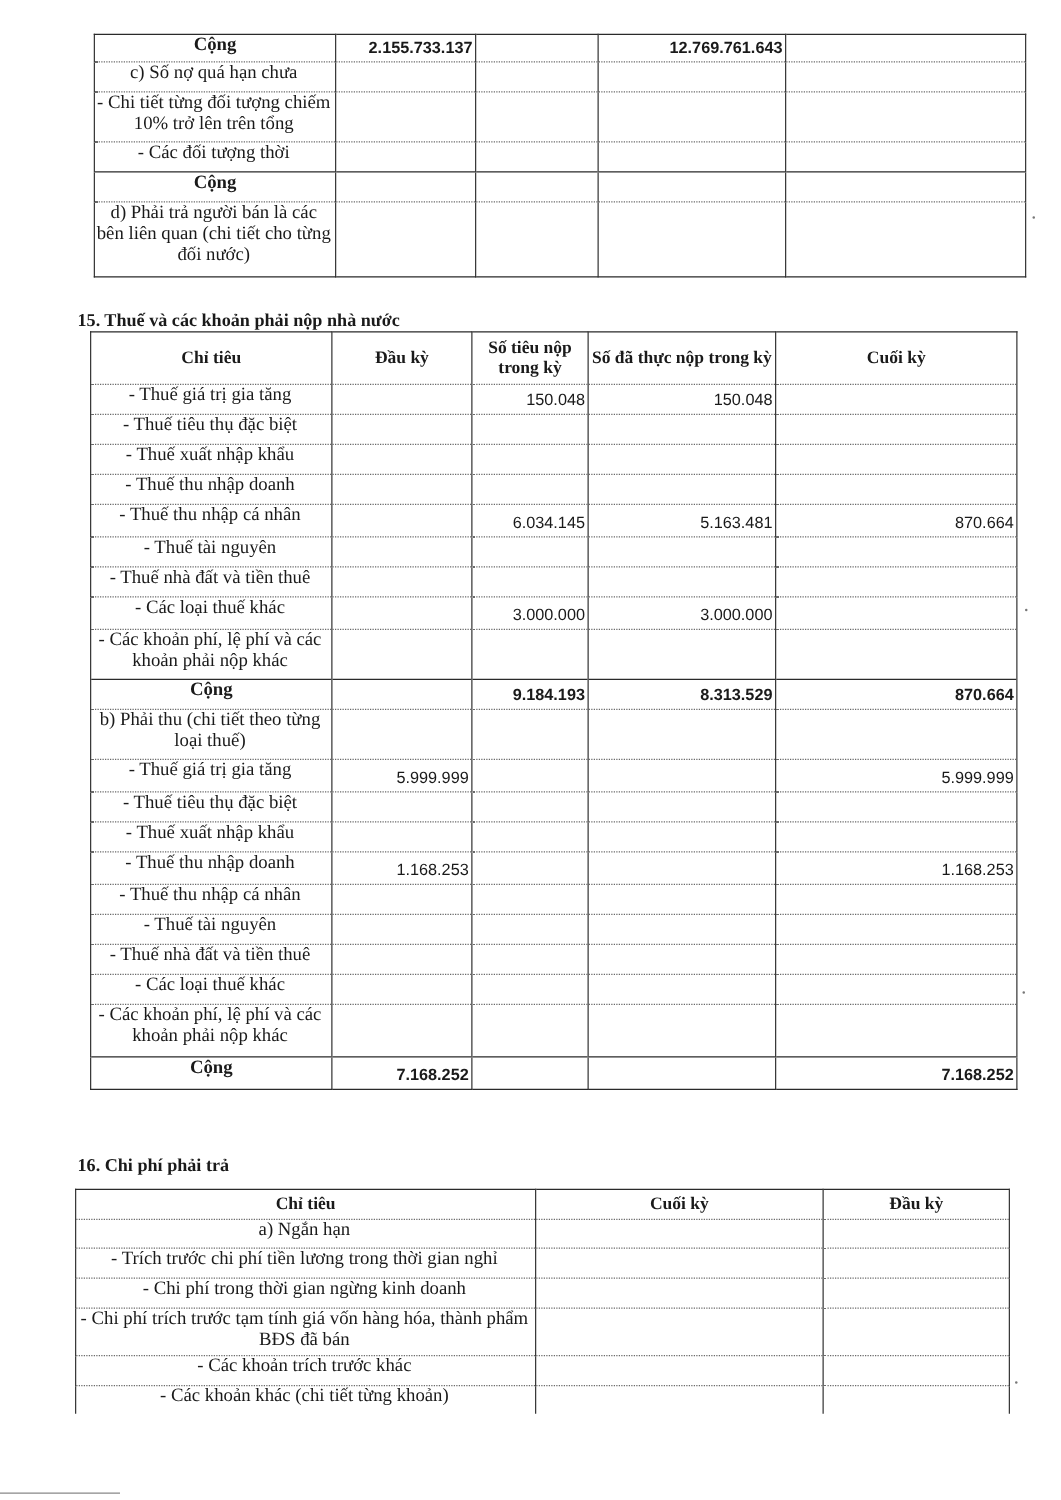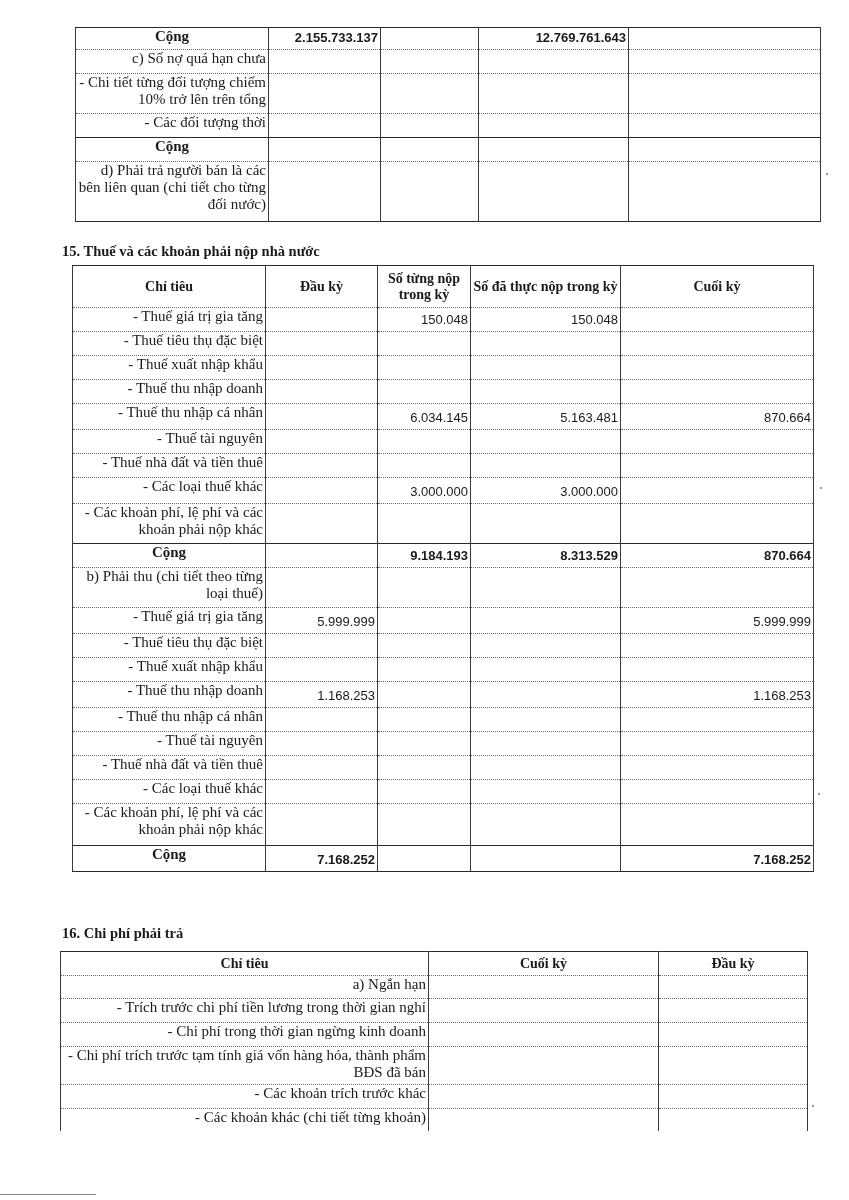--- a/index.html
+++ b/index.html
@@ -9,21 +9,21 @@
     color: #1a1a1a;
   }
   table { border-collapse: collapse; position: absolute; table-layout: fixed; }
   td, th {
     border: 1px solid #3a3a3a;
     border-top-style: dotted; border-bottom-style: dotted;
     border-top-color: #6a6a6a; border-bottom-color: #6a6a6a;
     padding: 0 2px; vertical-align: top;
     font-size: 15px; line-height: 17px; font-weight: normal;
   }
-  td.lbl { text-align: right; padding-left: 0; }
+  td.lbl { text-align: center; padding-left: 0; }
   td.num {
     text-align: right; vertical-align: bottom;
     font-family: "Liberation Sans", "DejaVu Sans", sans-serif;
     font-size: 13px; padding-right: 2px; padding-bottom: 3px;
   }
   td.num.bold { font-weight: bold; }
   td.total { text-align: center; font-weight: bold; }
   th { font-weight: bold; text-align: center; vertical-align: middle; font-size: 14px; line-height: 16px; }
   tr.outer-top td, tr.outer-top th { border-top: 1.5px solid #2a2a2a; }
   tr.solid-top td { border-top: 1.5px solid #2a2a2a; }
@@ -90,35 +90,35 @@
   <tr class="last" style="height:60px">
     <td class="lbl">d) Phải trả người bán là các bên liên quan (chi tiết cho từng đối nước)</td>
     <td class="num"></td>
     <td class="num"></td>
     <td class="num"></td>
     <td class="num"></td>
   </tr>
 </tbody>
   </table>
 
-<div class="section-title" style="left:62px; top:243px;">15. Thuế và các khoản phải nộp nhà nước</div>
+<div class="section-title" style="left:62px; top:249px;">15. Thuế và các khoản phải nộp nhà nước</div>
 
 <table id="t2">
   <colgroup>
       <col style="width:193px">
       <col style="width:112px">
       <col style="width:93px">
       <col style="width:150px">
       <col style="width:193px">
     </colgroup>
   <tbody>
       <tr class="outer-top" style="height:42px">
     <th>Chỉ tiêu</th>
     <th>Đầu kỳ</th>
-    <th>Số từng nộp trong kỳ</th>
+    <th>Số tiêu nộp trong kỳ</th>
     <th>Số đã thực nộp trong kỳ</th>
     <th>Cuối kỳ</th>
   </tr>
 
   <tr style="height:24px">
     <td class="lbl">- Thuế giá trị gia tăng</td>
     <td class="num"></td>
     <td class="num">150.048</td>
     <td class="num">150.048</td>
     <td class="num"></td>

